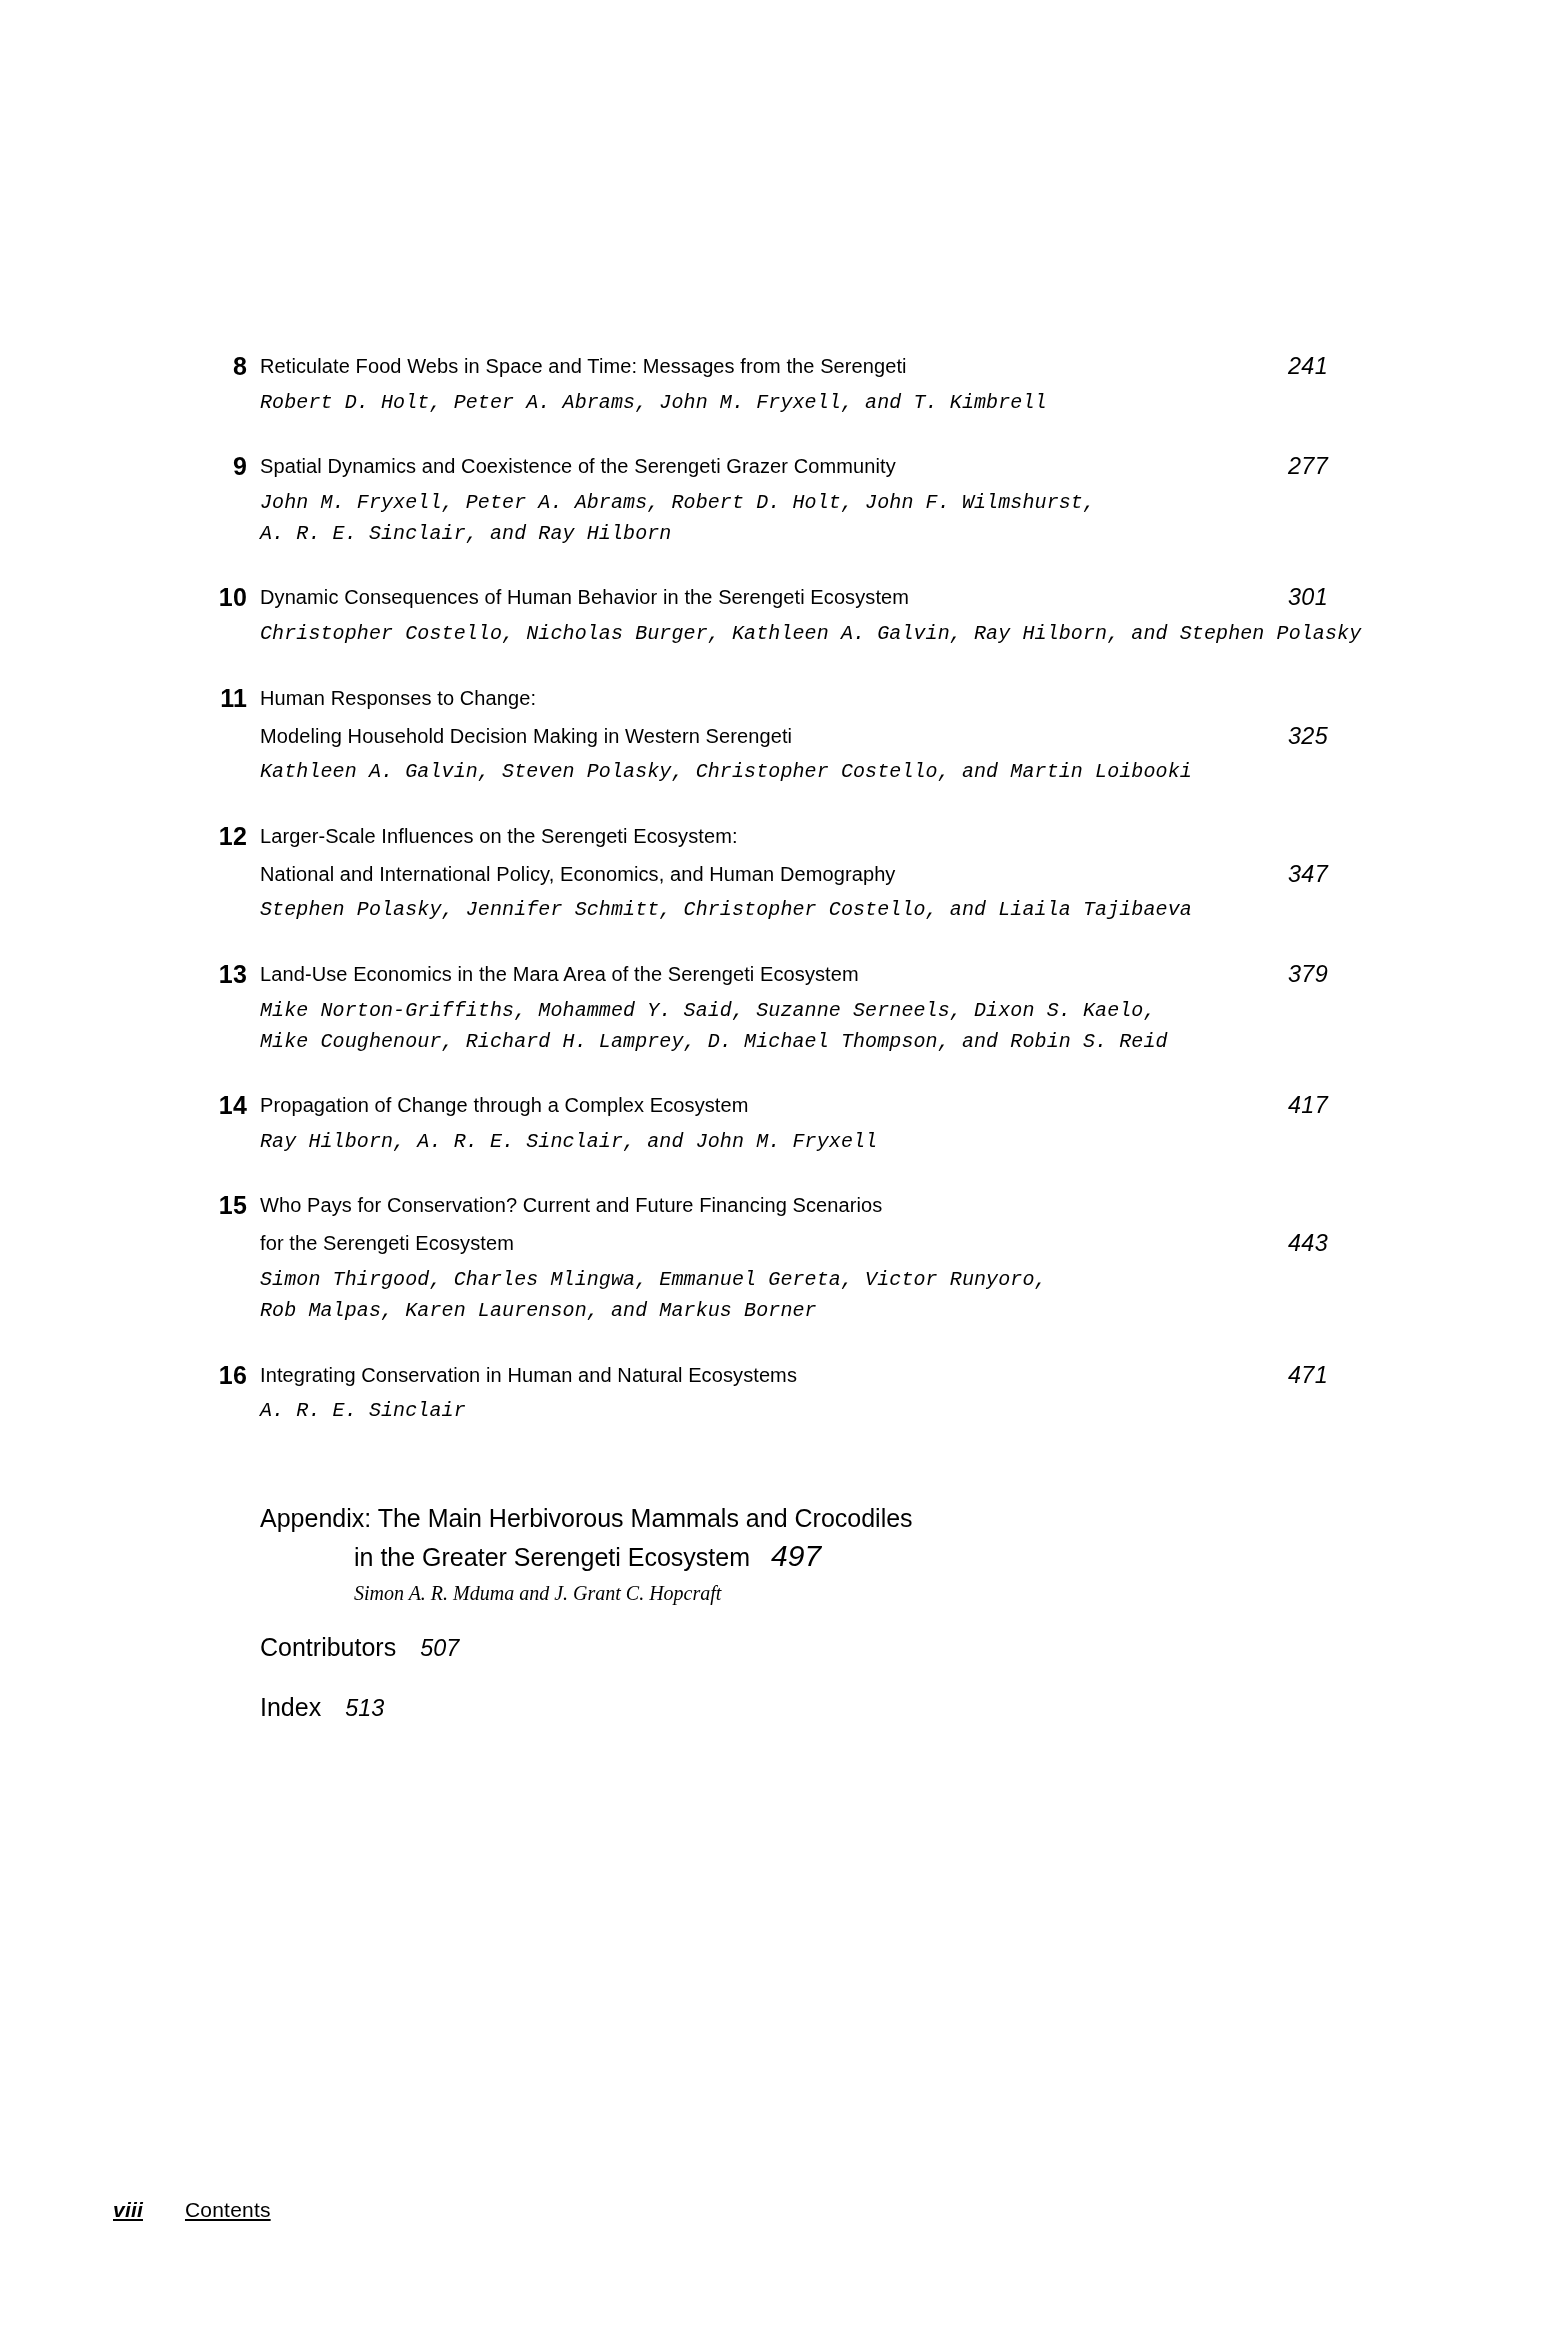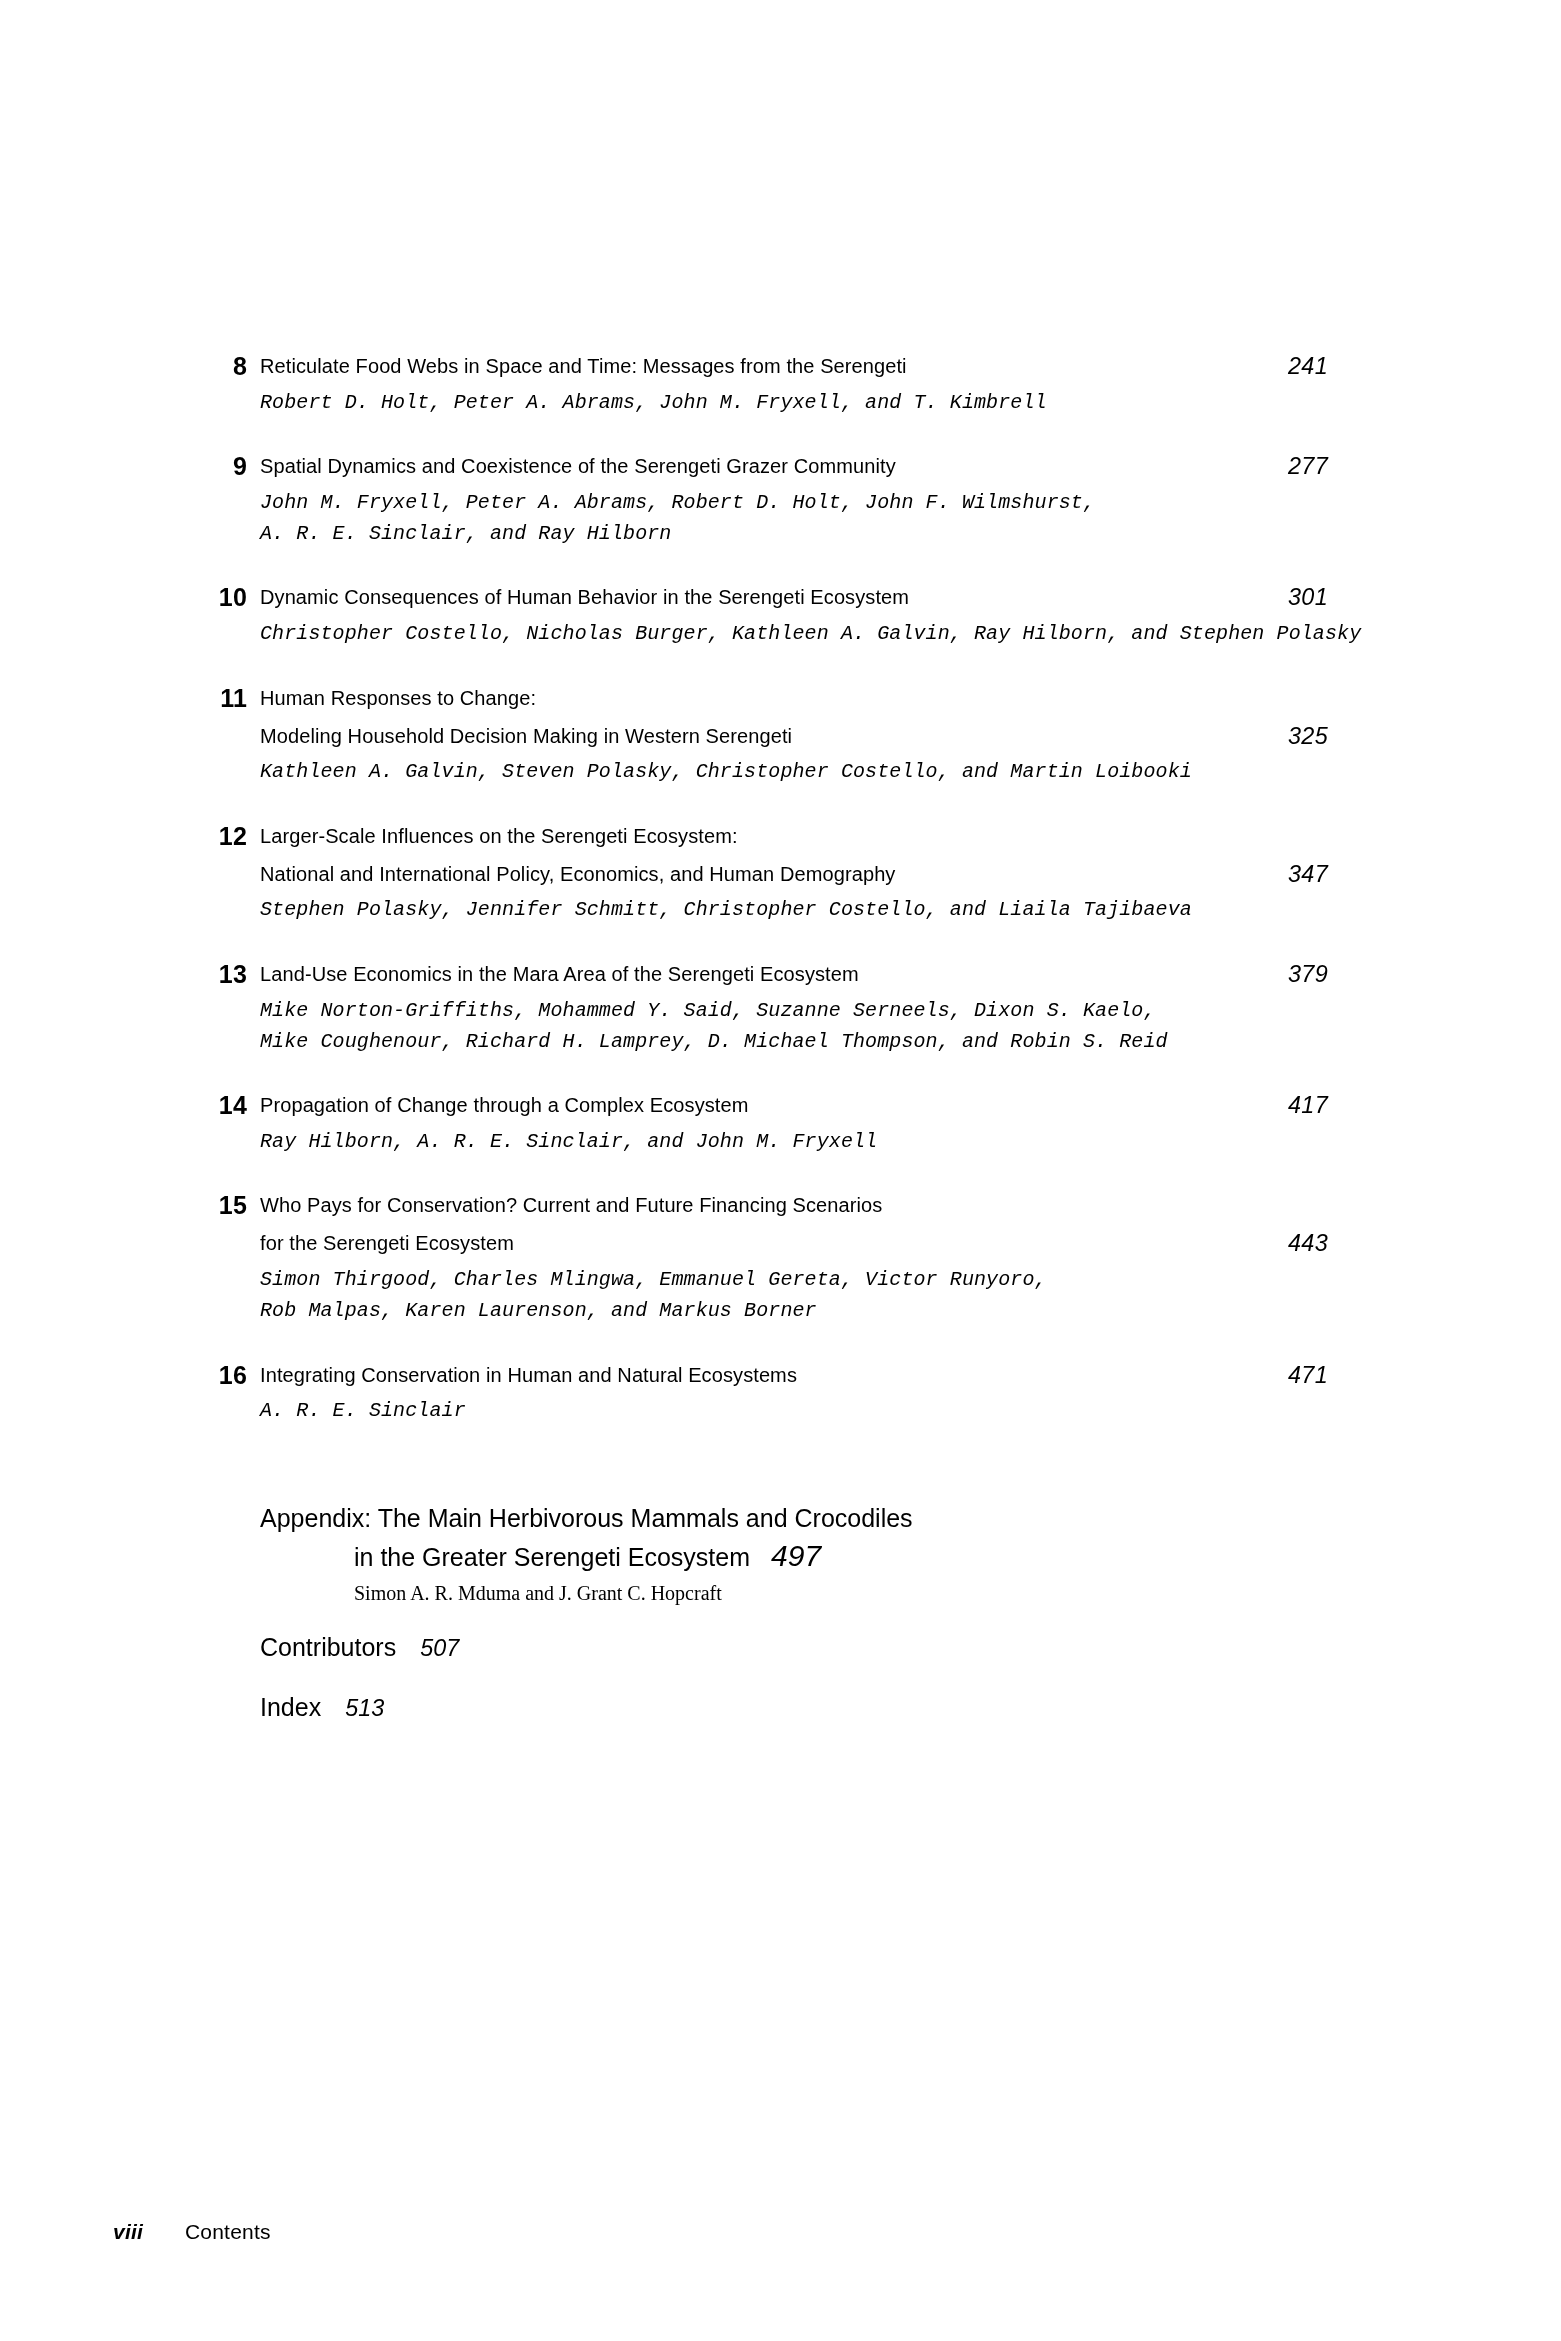--- a/index.html
+++ b/index.html
@@ -86,41 +86,43 @@
     margin-left: 94px;
   }
   .appendix-pg {
     font-style: italic;
     font-size: 30px;
     margin-left: 21px;
   }
   .appendix-authors {
     margin-left: 156px;
     font-size: 20px;
+    font-style: italic;
     font-family: "Liberation Serif", serif;
     line-height: 31px;
     margin-top: 1.7px;
   }
   .simple {
     margin-left: 62px;
     font-size: 25px;
     line-height: 42px;
     margin-top: 17px;
   }
   .simple .pg {
     font-style: italic;
     font-size: 23.4px;
     margin-left: 24px;
   }
   .footer {
     position: absolute;
     left: 113px;
-    bottom: 98px;
+    bottom: 120px;
     font-size: 21px;
     letter-spacing: 0.2px;
+    text-decoration: underline;
   }
   .footer .folio {
     font-style: italic;
     font-weight: bold;
     margin-right: 42px;
   }
   .footer .label {
     font-weight: 400;
   }
 </style>

